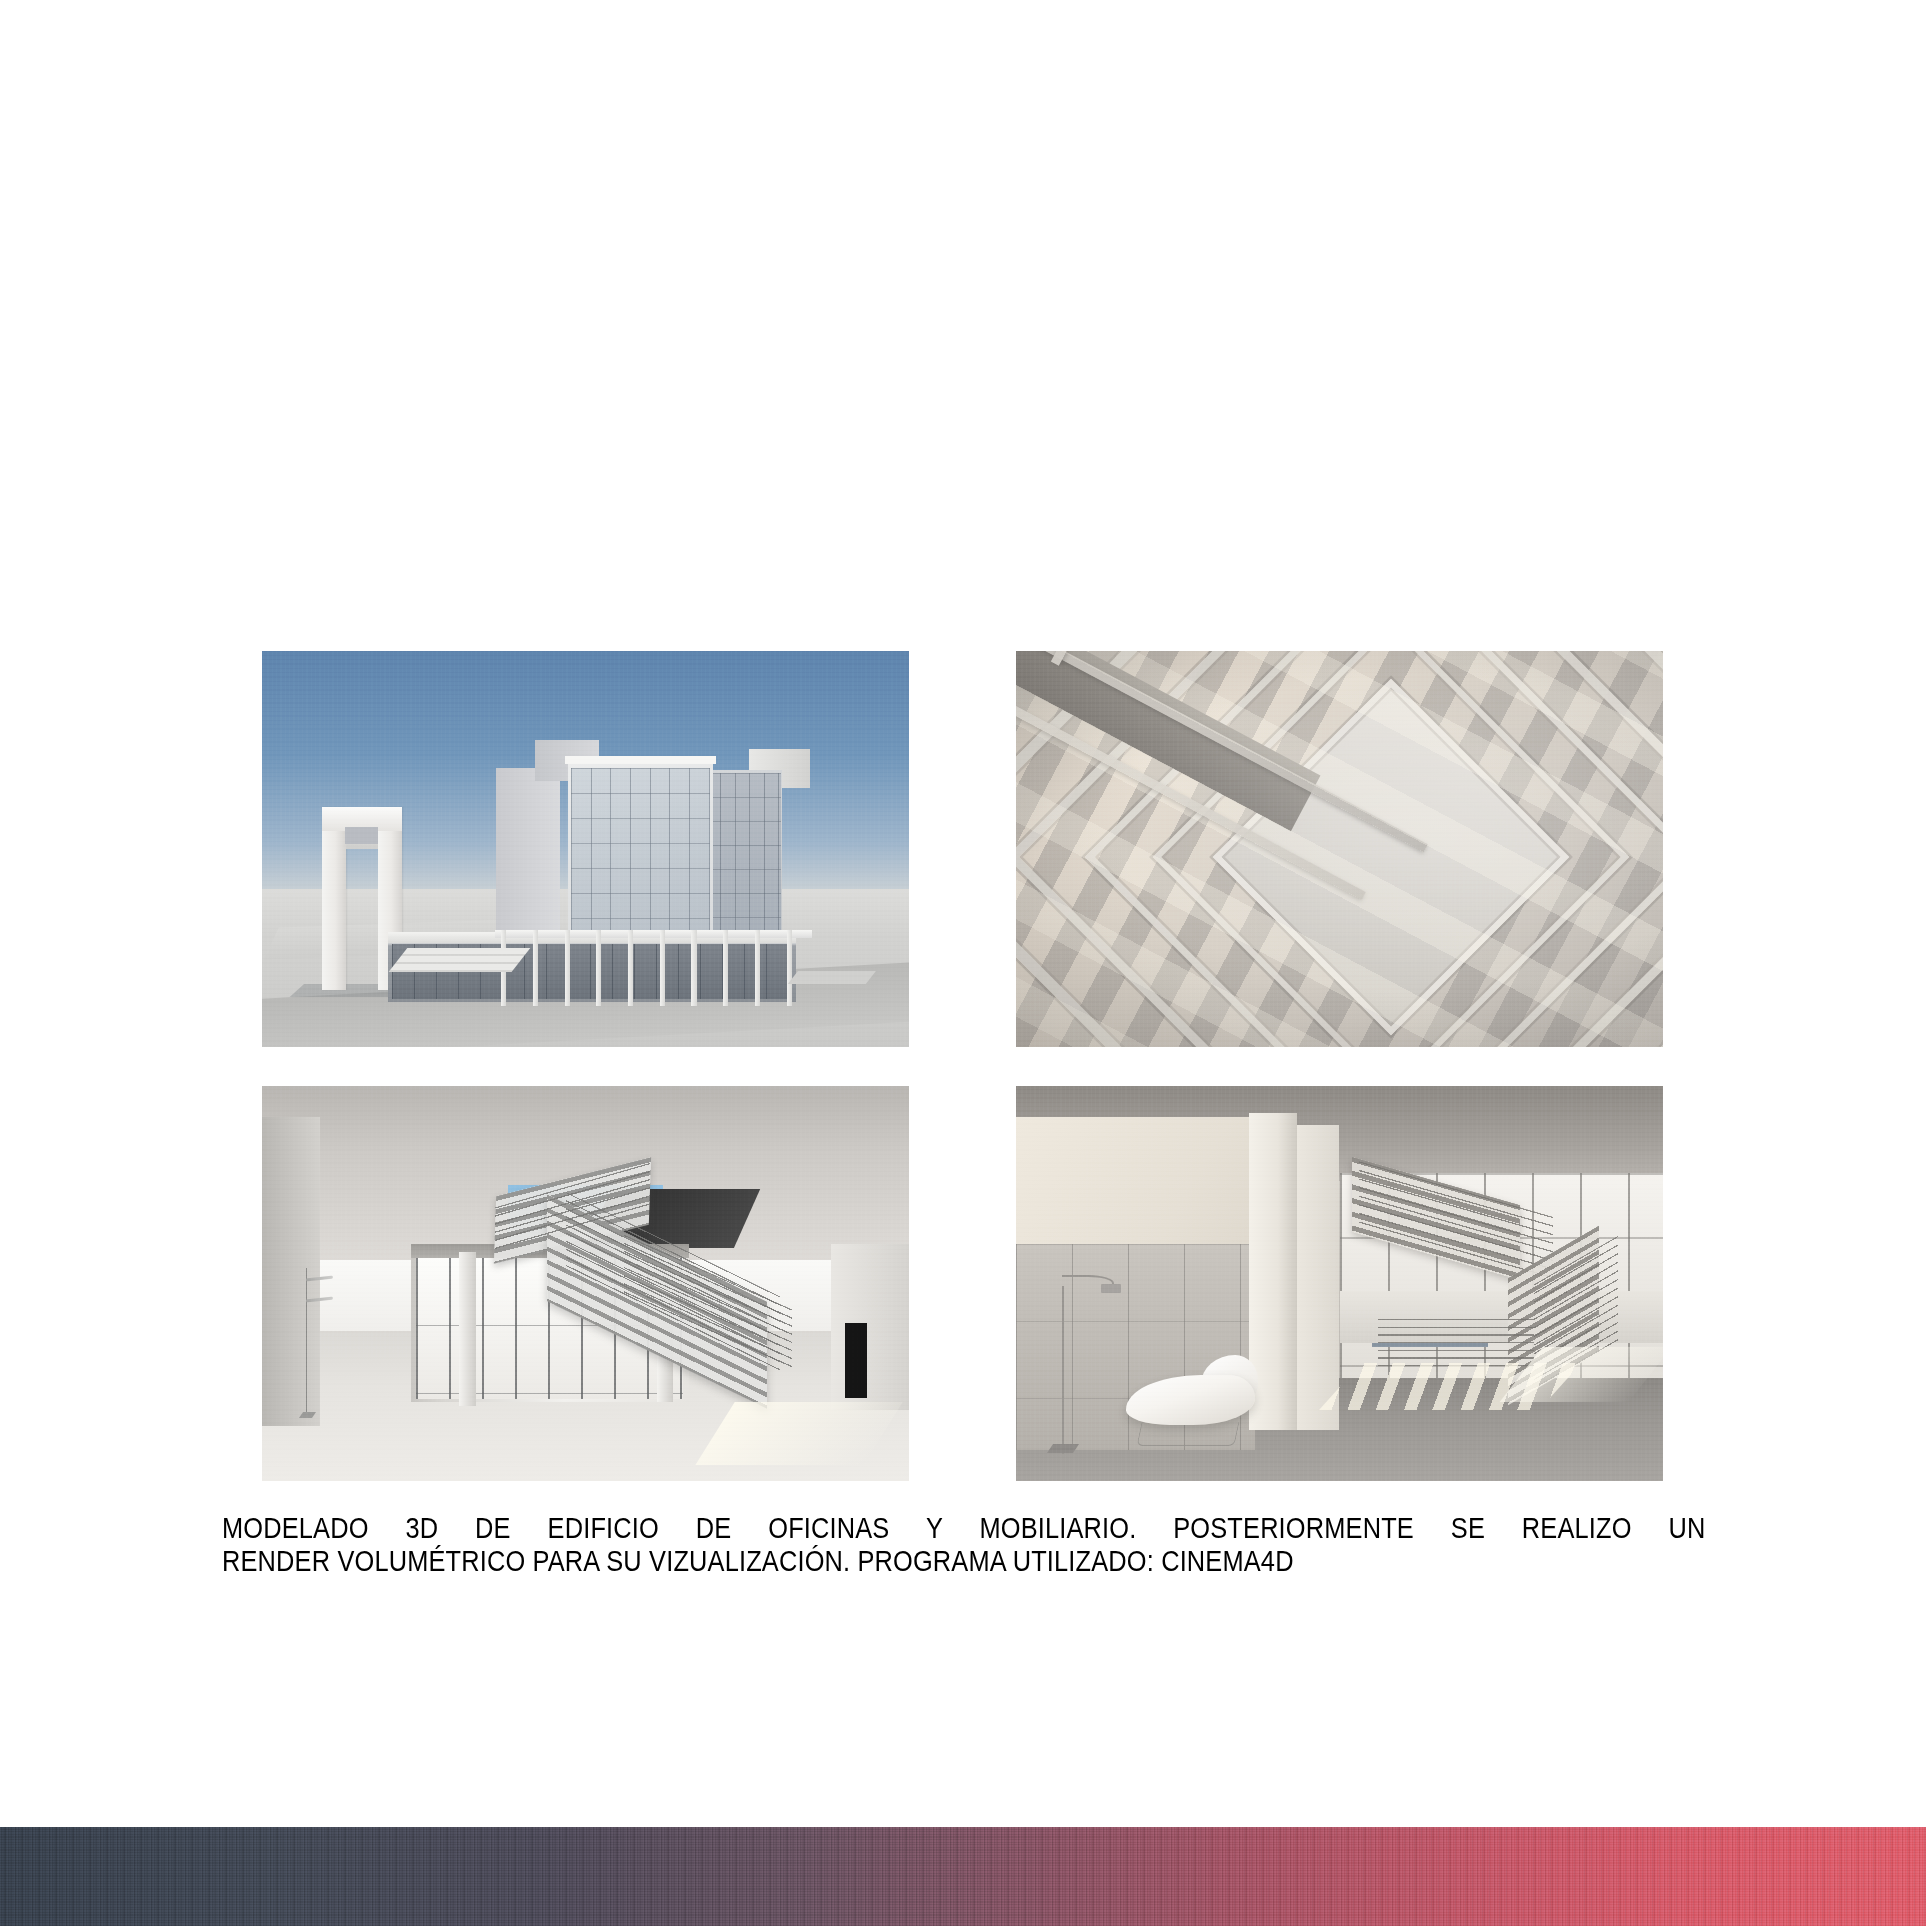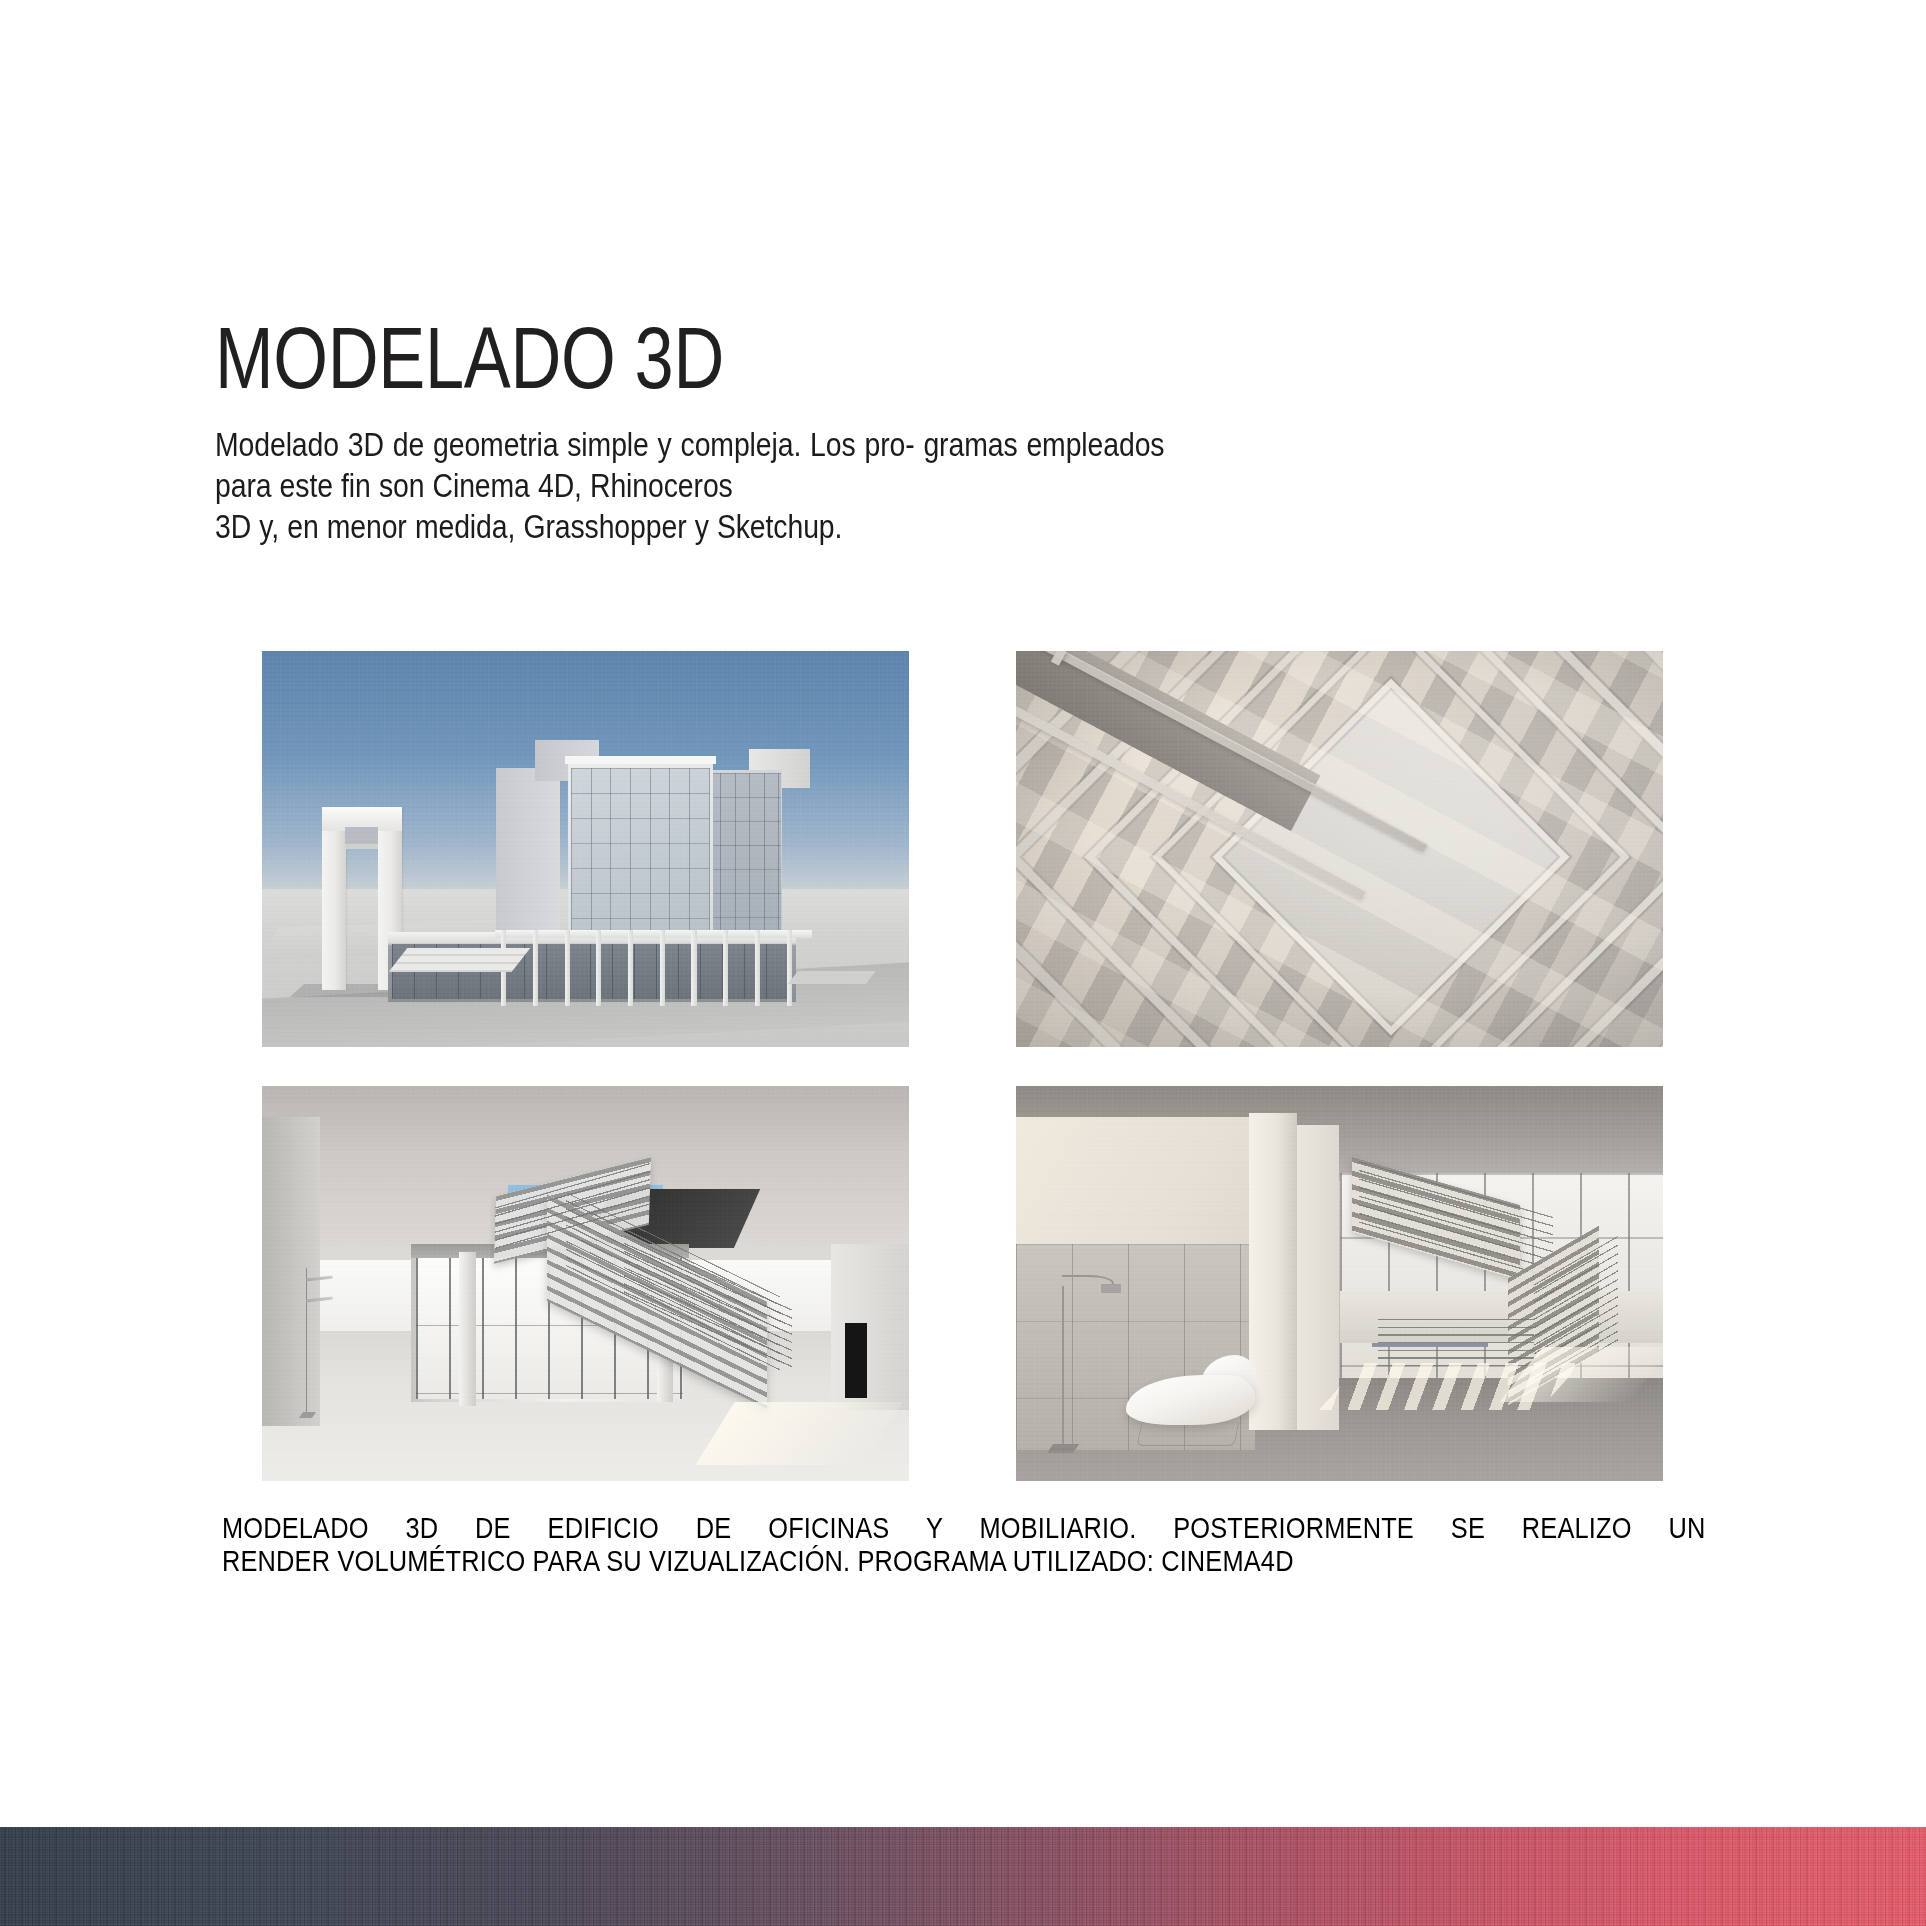--- a/index.html
+++ b/index.html
@@ -564,29 +564,20 @@
     background-image:
       repeating-linear-gradient(90deg, rgba(0,0,0,.3) 0 0.4px, transparent 0.4px 1.7px),
       repeating-linear-gradient(0deg, rgba(255,255,255,.2) 0 0.4px, transparent 0.4px 3px);
   }
 </style>
 </head>
 <body>
 
 <div id="page">
 
-  <div id="header-block">
-    <h1 id="page-title">MODELADO 3D</h1>
-
-    <p id="intro-paragraph">
-      <span>Modelado 3D de geometria simple y compleja. Los pro-</span>
-      <span>gramas empleados para este fin son Cinema 4D, Rhinoceros</span>
-      <span class="lastline">3D y, en menor medida, Grasshopper y Sketchup.</span>
-    </p>
-  </div>
 
   <div id="image-grid">
 
     <figure class="render-tile">
       <div class="scene" aria-hidden="true">
         <div class="sky"></div>
         <div class="ground-far"></div>
         <div class="ground"></div>
         <div class="pavement"></div>
         <div class="road2"></div>

